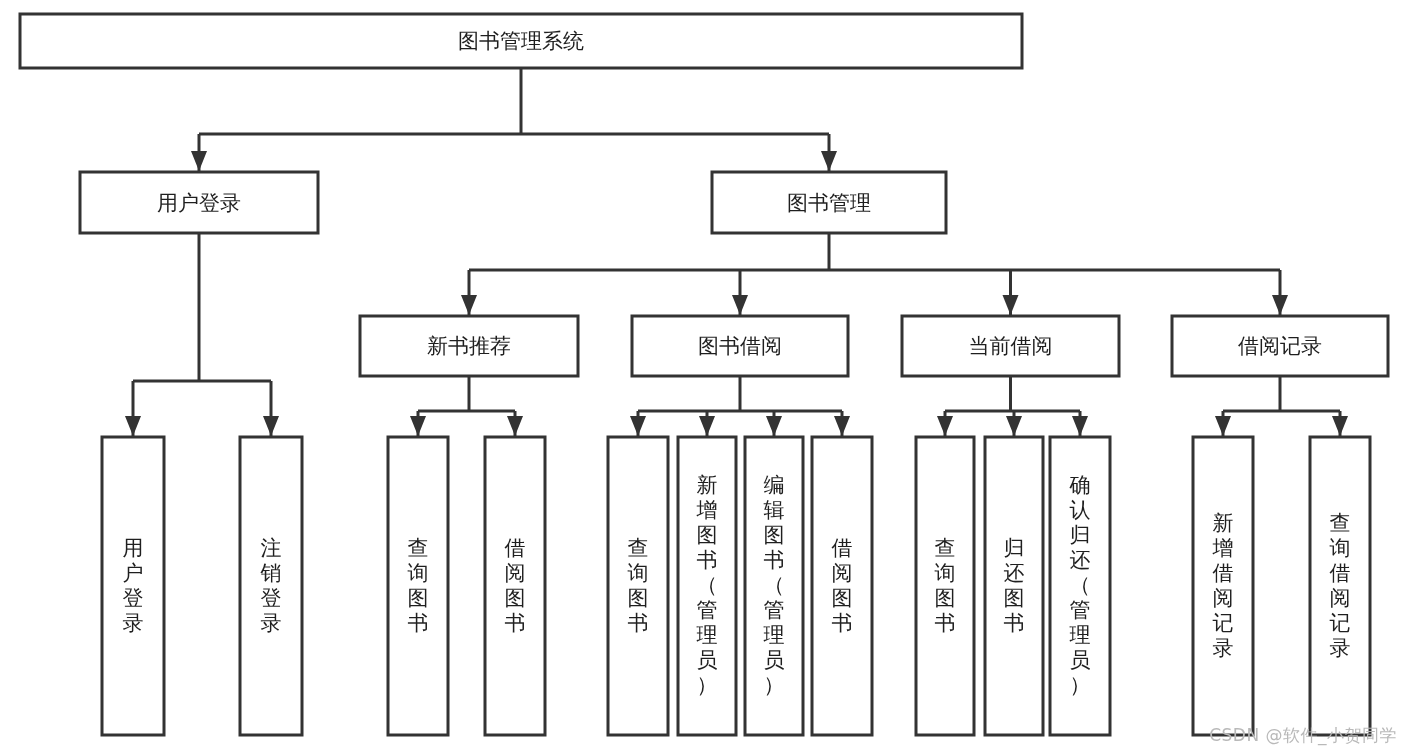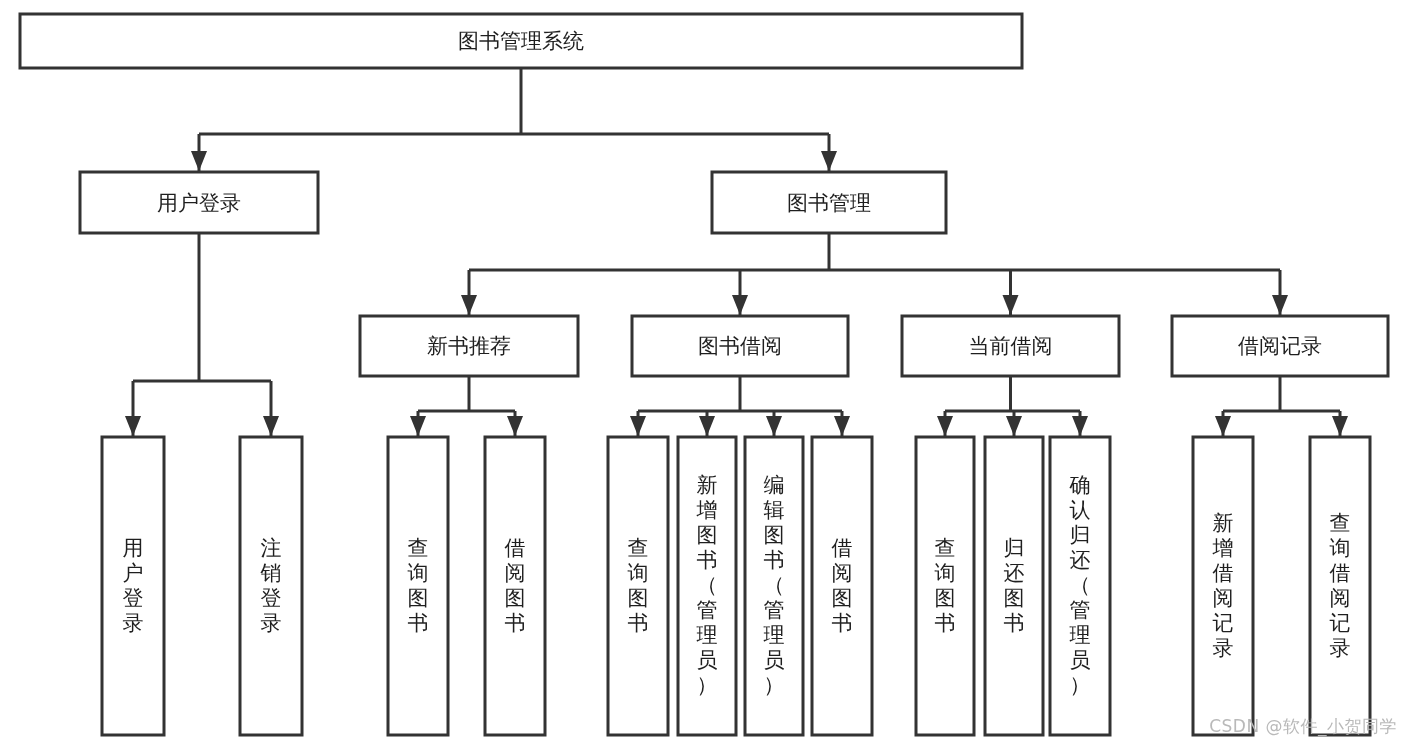--- a/index.html
+++ b/index.html
@@ -14,21 +14,21 @@
   .arrow-head{fill:#333333;stroke:none;}
   .node-label{
     font-family:"DejaVu Sans","Liberation Sans",sans-serif;
     font-size:21px;fill:#1f1f1f;dominant-baseline:middle;text-anchor:middle;
   }
   .leaf-char{
     font-family:"DejaVu Sans","Liberation Sans",sans-serif;
     font-size:21px;fill:#1f1f1f;text-anchor:middle;dominant-baseline:middle;
   }
   .watermark{
-    position:absolute;right:8px;bottom:9px;
+    position:absolute;right:8px;bottom:0;
     font-family:"DejaVu Sans","Liberation Sans",sans-serif;
     font-size:17px;color:#b9b9b9;white-space:nowrap;letter-spacing:0.5px;
   }
 </style>
 </head>
 <body>
 
 <svg id="diagram" viewBox="0 0 1405 747" xmlns="http://www.w3.org/2000/svg">
   <g id="edges-layer">
       <line x1="521" y1="68" x2="521" y2="134" class="edge"></line>

